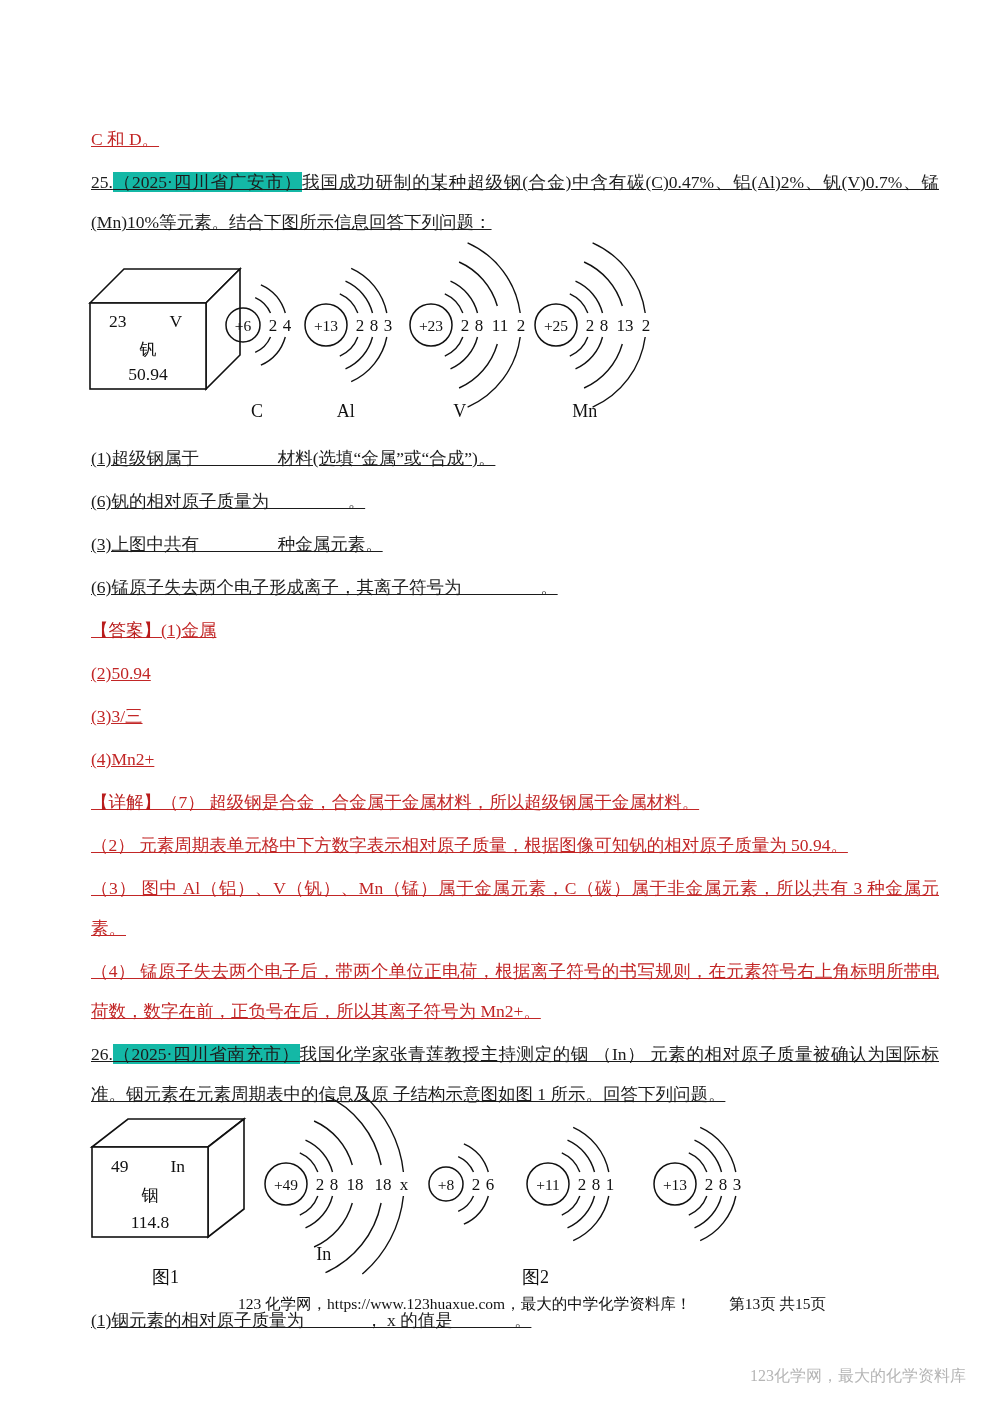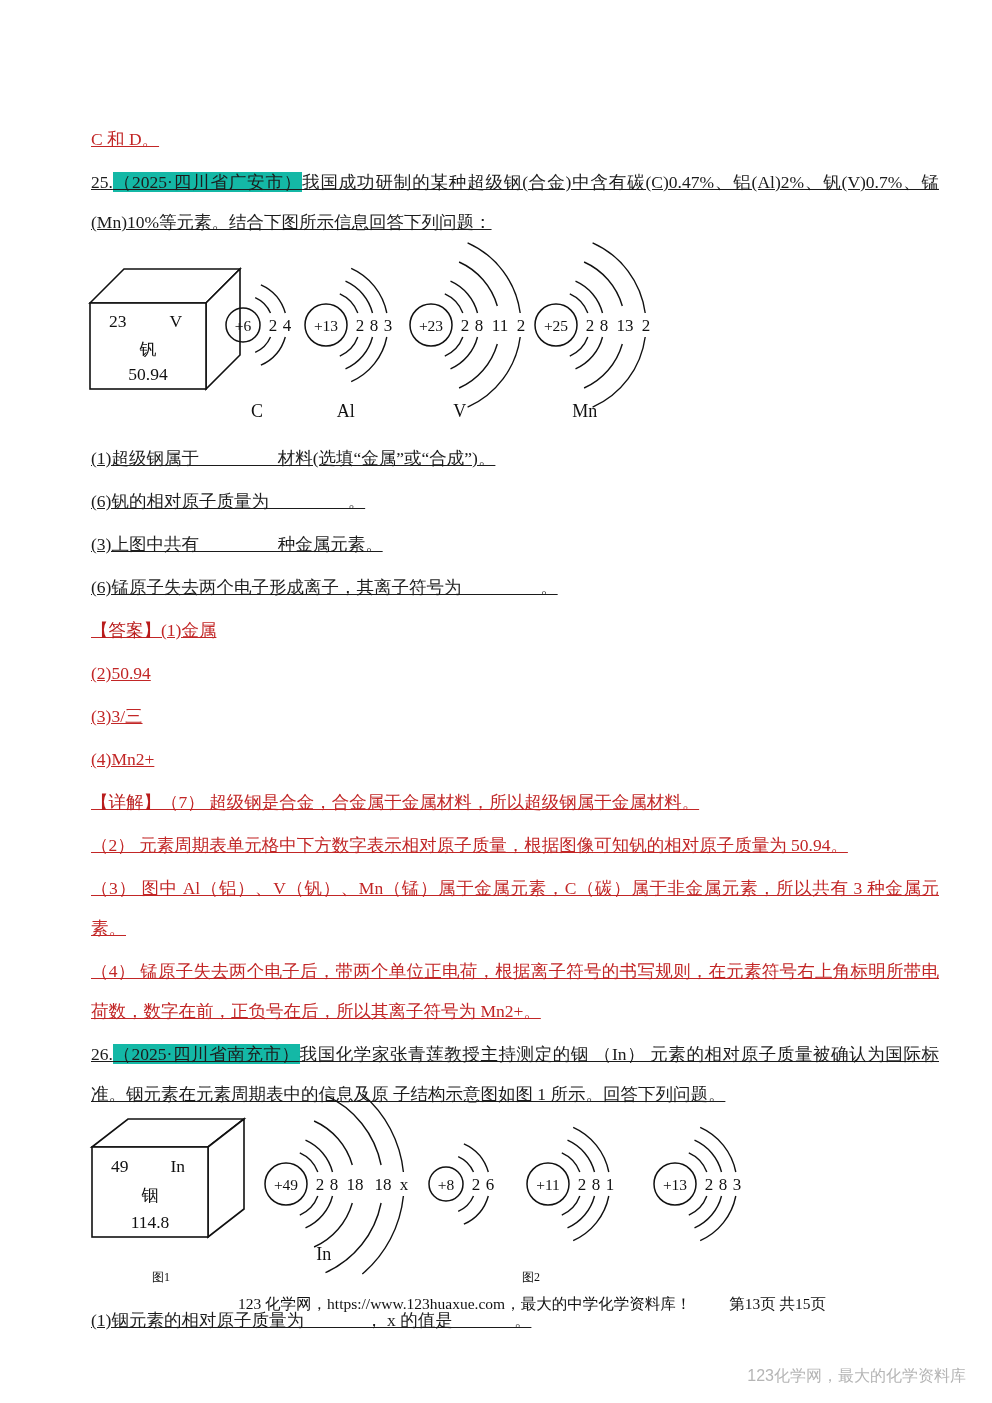--- a/index.html
+++ b/index.html
@@ -14,30 +14,30 @@
   }
   p{margin:3px;padding:0;text-decoration:underline;}
   .red{color:#c22626;}
   .red-head{color:#b91c1c;}
   .hl{background:#14b8a6;}
   .diagram{position:relative;width:860px;}
   .diagram svg{position:absolute;left:0;top:0;overflow:visible;display:block;}
   #diagram1{height:190px;text-decoration:underline;}
   #diagram2{height:180px;}
   .fig-label{
-    position:absolute;font-size:12px;line-height:20px;color:#111;
+    position:absolute;font-size:18px;line-height:20px;color:#111;
   }
   .footer{
     position:absolute;left:0;top:1292px;width:992px;text-align:center;
     font-size:15.5px;color:#111;line-height:24px;padding-left:36px;
   }
   .footer .pg{margin-left:38px;}
   .watermark{
     position:absolute;right:26px;top:1366px;font-size:16px;color:#b5b5b5;
-    font-family:Liberation Sans, sans-serif;
+    font-family:Liberation Serif, serif;
   }
 </style>
 </head>
 <body>
 
 <div class="content">
 
   <p class="red">C 和 D。</p>
 
   <p><span>25.</span><span class="hl">（2025·四川省广安市）</span><span>我国成功研制的某种超级钢(合金)中含有碳(C)0.47%、铝(Al)2%、钒(V)0.7%、锰(Mn)10%等元素。结合下图所示信息回答下列问题：</span></p>

